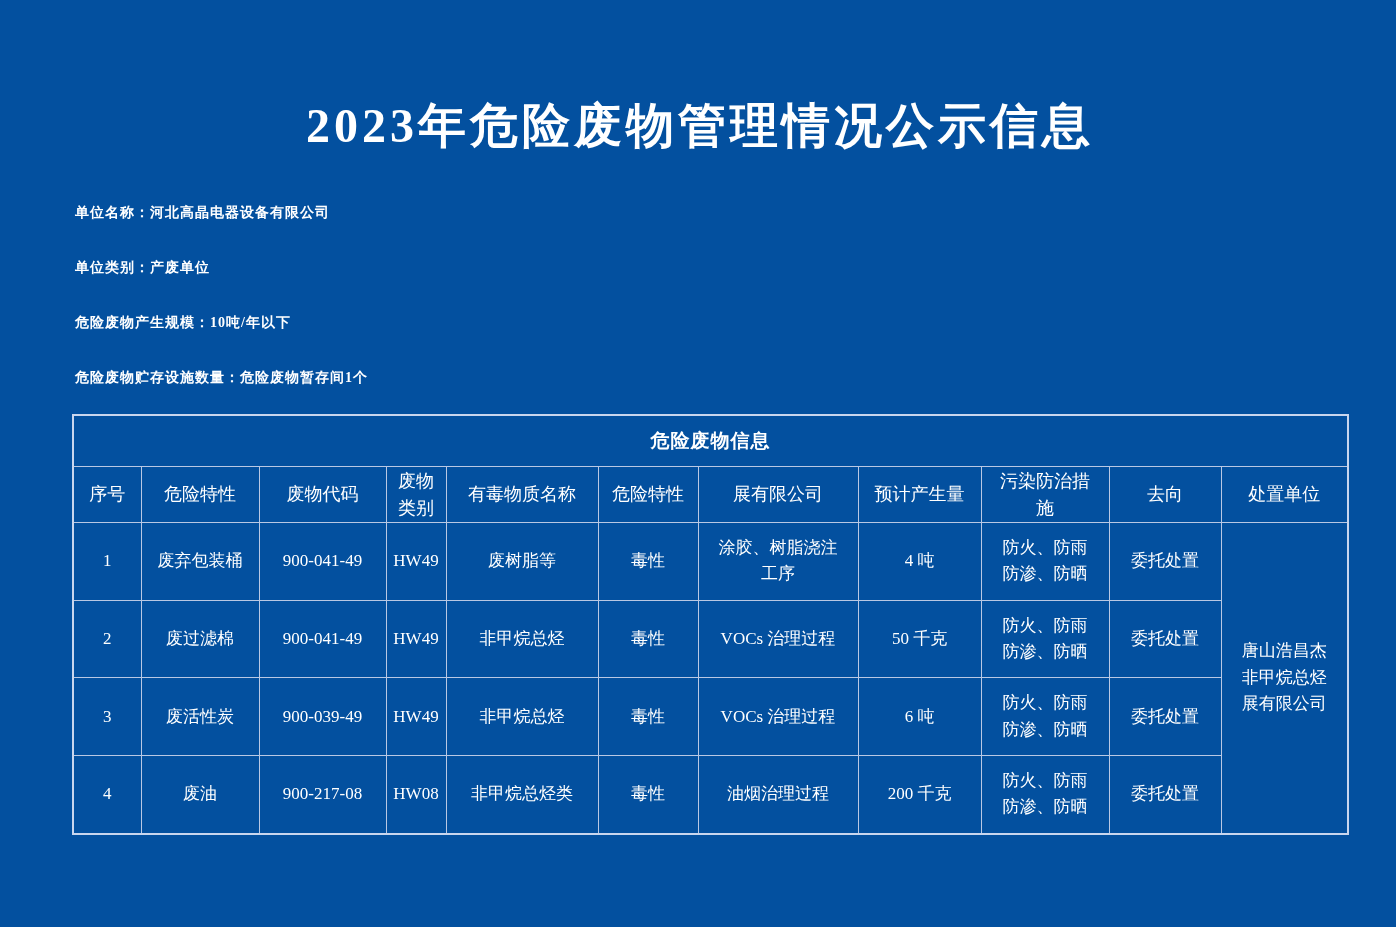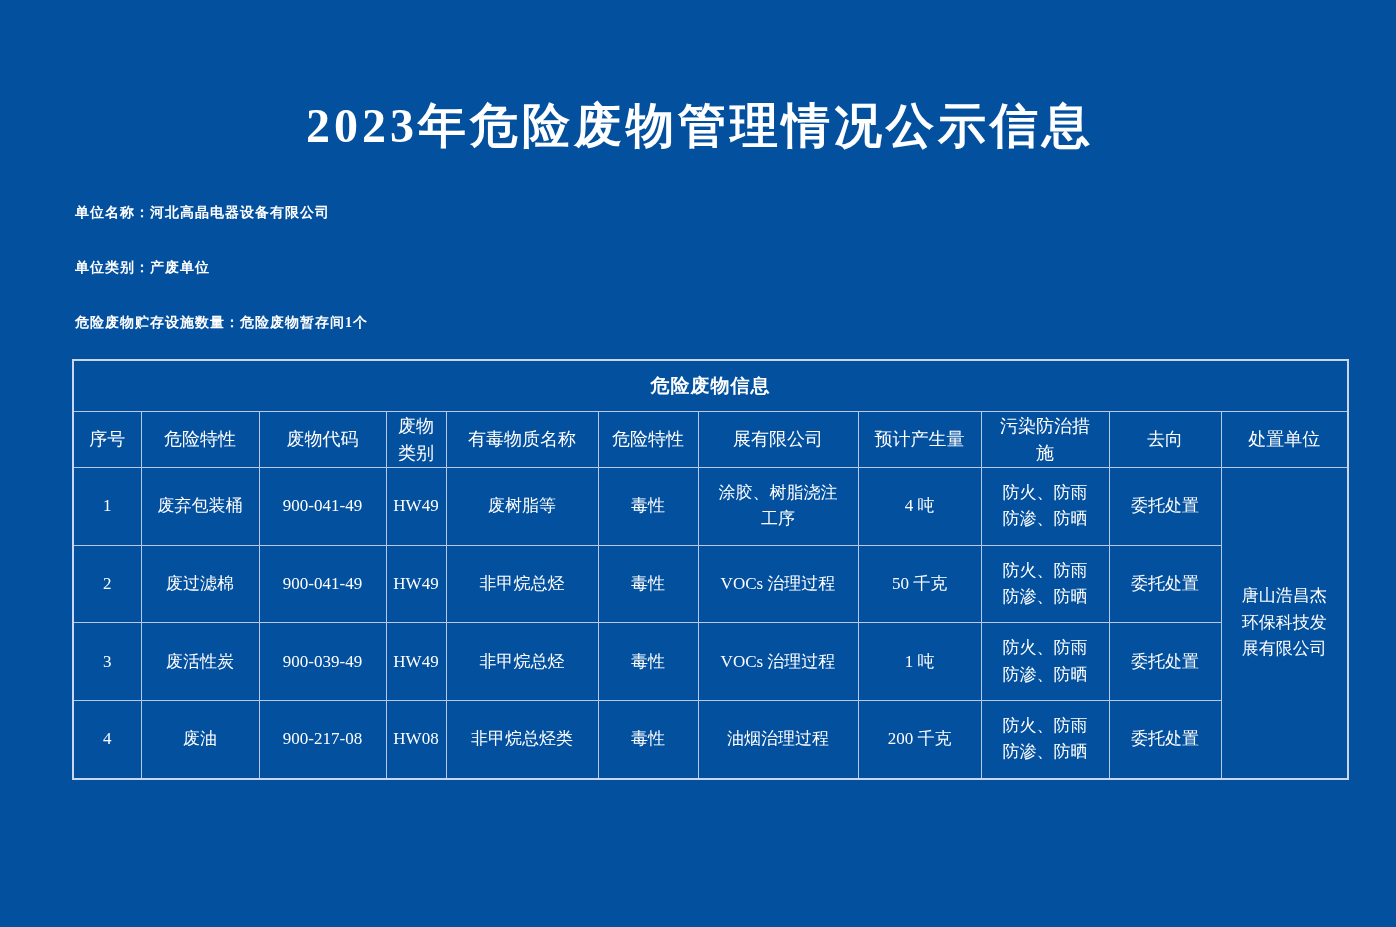--- a/index.html
+++ b/index.html
@@ -79,20 +79,21 @@
 </head>
 <body>
 
 <div class="page">
 
   <h1 class="page-title">2023年危险废物管理情况公示信息</h1>
 
   <div class="info-list">
     <div class="info-line"><span>单位名称：</span><span>河北高晶电器设备有限公司</span></div>
     <div class="info-line"><span>单位类别：</span><span>产废单位</span></div>
+    <div class="info-line"><span>危险废物产生规模：</span><span>10吨/年以下</span></div>
     <div class="info-line"><span>危险废物贮存设施数量：</span><span>危险废物暂存间1个</span></div>
   </div>
 
   <table class="waste-table">
     <colgroup>
       <col style="width:68px">
         <col style="width:118px">
         <col style="width:127px">
         <col style="width:60px">
         <col style="width:152px">
@@ -129,21 +130,21 @@
         <td>HW49</td>
         <td>废树脂等</td>
         <td>毒性</td>
         <td>涂胶、树脂浇注
 工序</td>
         <td>4 吨</td>
         <td>防火、防雨
 防渗、防晒</td>
         <td>委托处置</td>
         <td rowspan="4">唐山浩昌杰
-环保科技发
+非甲烷总烃
 展有限公司</td>
       </tr>
       <tr class="row-2">
         <td>2</td>
         <td>废过滤棉</td>
         <td>900-041-49</td>
         <td>HW49</td>
         <td>非甲烷总烃</td>
         <td>毒性</td>
         <td>VOCs 治理过程</td>
@@ -153,21 +154,21 @@
         <td>委托处置</td>
       </tr>
       <tr class="row-3">
         <td>3</td>
         <td>废活性炭</td>
         <td>900-039-49</td>
         <td>HW49</td>
         <td>非甲烷总烃</td>
         <td>毒性</td>
         <td>VOCs 治理过程</td>
-        <td>1 吨</td>
+        <td>6 吨</td>
         <td>防火、防雨
 防渗、防晒</td>
         <td>委托处置</td>
       </tr>
       <tr class="row-4">
         <td>4</td>
         <td>废油</td>
         <td>900-217-08</td>
         <td>HW08</td>
         <td>非甲烷总烃类</td>

